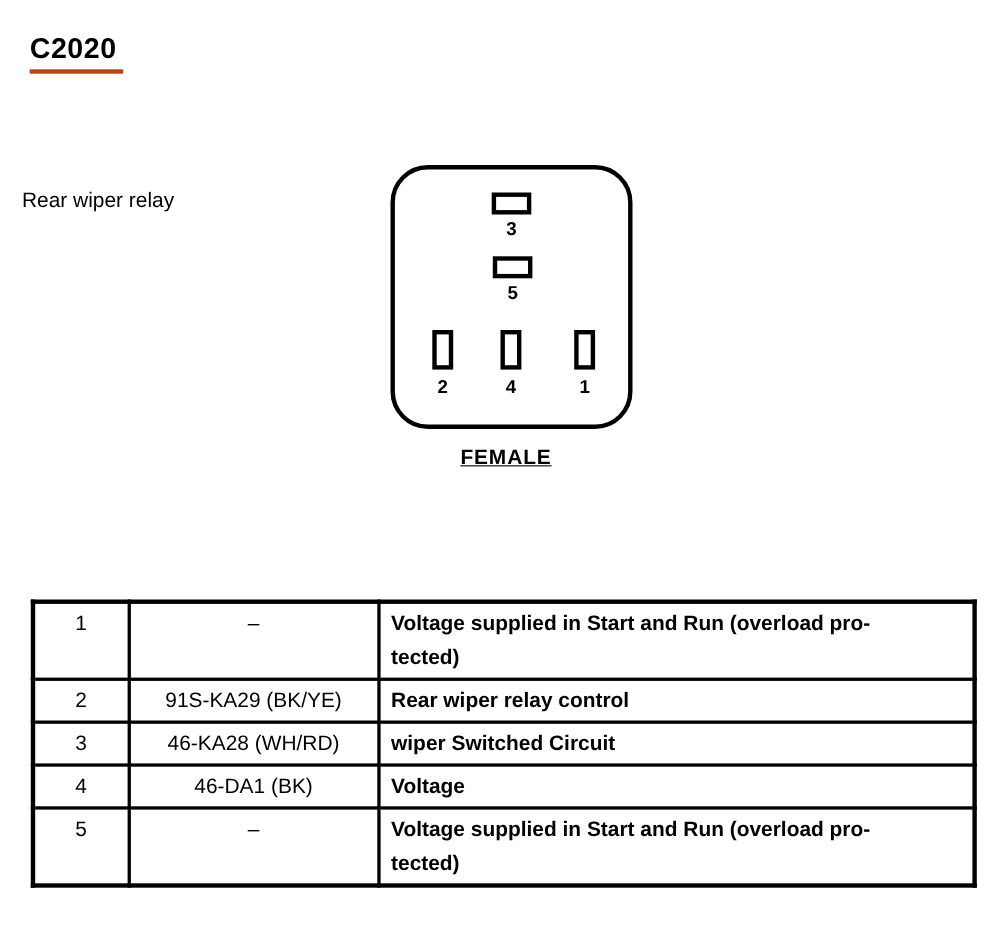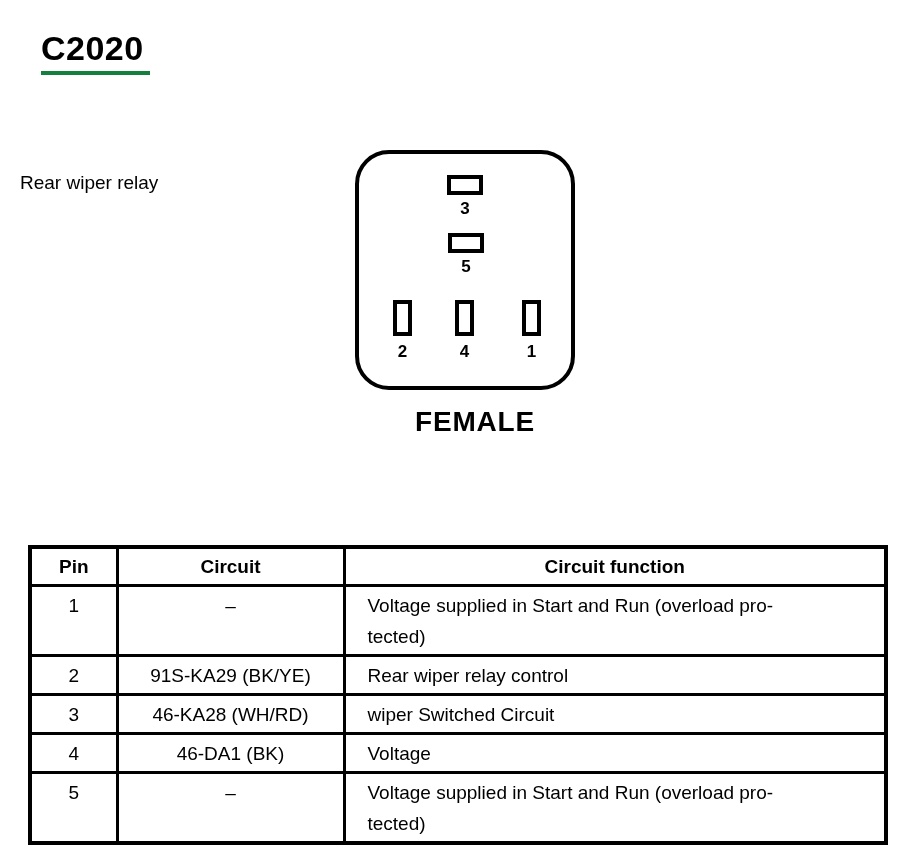--- a/index.html
+++ b/index.html
@@ -12,28 +12,28 @@
     width: 910px;
     height: 864px;
     font-family: "Liberation Sans", sans-serif;
     color: #000000;
     overflow: hidden;
   }
 
   
   .doc-title {
     position: absolute;
-    left: 41px;
+    left: 27px;
     top: 30px;
-    font-size: 34px;
+    font-size: 26px;
     font-weight: bold;
     line-height: 1.1;
     padding-bottom: 4px;
     padding-right: 6px;
-    border-bottom: 4px solid #15803d;
+    border-bottom: 4px solid #c2410c;
     letter-spacing: 0.5px;
   }
 
   
   .relay-caption {
     position: absolute;
     left: 20px;
     top: 172px;
     font-size: 19px;
   }
@@ -59,27 +59,28 @@
   .slot-v { width: 19px; height: 36px; }
   .pin-num {
     position: absolute;
     font-size: 17px;
     font-weight: bold;
     text-align: center;
   }
 
   .female-label {
     position: absolute;
-    left: 365px;
+    left: 350px;
     top: 406px;
     width: 220px;
     text-align: center;
-    font-size: 28px;
+    font-size: 19px;
     font-weight: bold;
     letter-spacing: 0.8px;
+    text-decoration: underline;
   }
 
   
   table.pinout {
     position: absolute;
     left: 28px;
     top: 545px;
     width: 856px;
     border-collapse: collapse;
     table-layout: fixed;
@@ -101,22 +102,23 @@
     vertical-align: middle !important;
     padding: 6px 2px 4px 2px;
   }
   td.c-pin, td.c-circuit {
     text-align: center;
     padding-top: 3px;
     line-height: 31px;
   }
   td.c-func {
     text-align: left;
-    padding: 3px 6px 2px 22px;
+    padding: 3px 6px 2px 10px;
     line-height: 31px;
+    font-weight: bold;
   }
   td.c-func span { display: block; }
   col.w-pin { width: 87px; }
   col.w-circuit { width: 227px; }
   col.w-func { width: 542px; }
 </style>
 </head>
 <body>
 
 <div class="doc-title">C2020</div>
@@ -143,25 +145,20 @@
 
 <div class="female-label">FEMALE</div>
 
 <table class="pinout">
   <colgroup>
     <col class="w-pin">
       <col class="w-circuit">
       <col class="w-func">
   </colgroup>
   <tbody>
-      <tr class="hdr">
-    <th>Pin</th>
-    <th>Circuit</th>
-    <th>Circuit function</th>
-  </tr>
   <tr class="r-tall">
     <td class="c-pin">1</td>
     <td class="c-circuit">–</td>
     <td class="c-func">
       <span>Voltage supplied in Start and Run (overload pro-</span>
       <span>tected)</span>
     </td>
   </tr>
   <tr class="r-short">
     <td class="c-pin">2</td>

